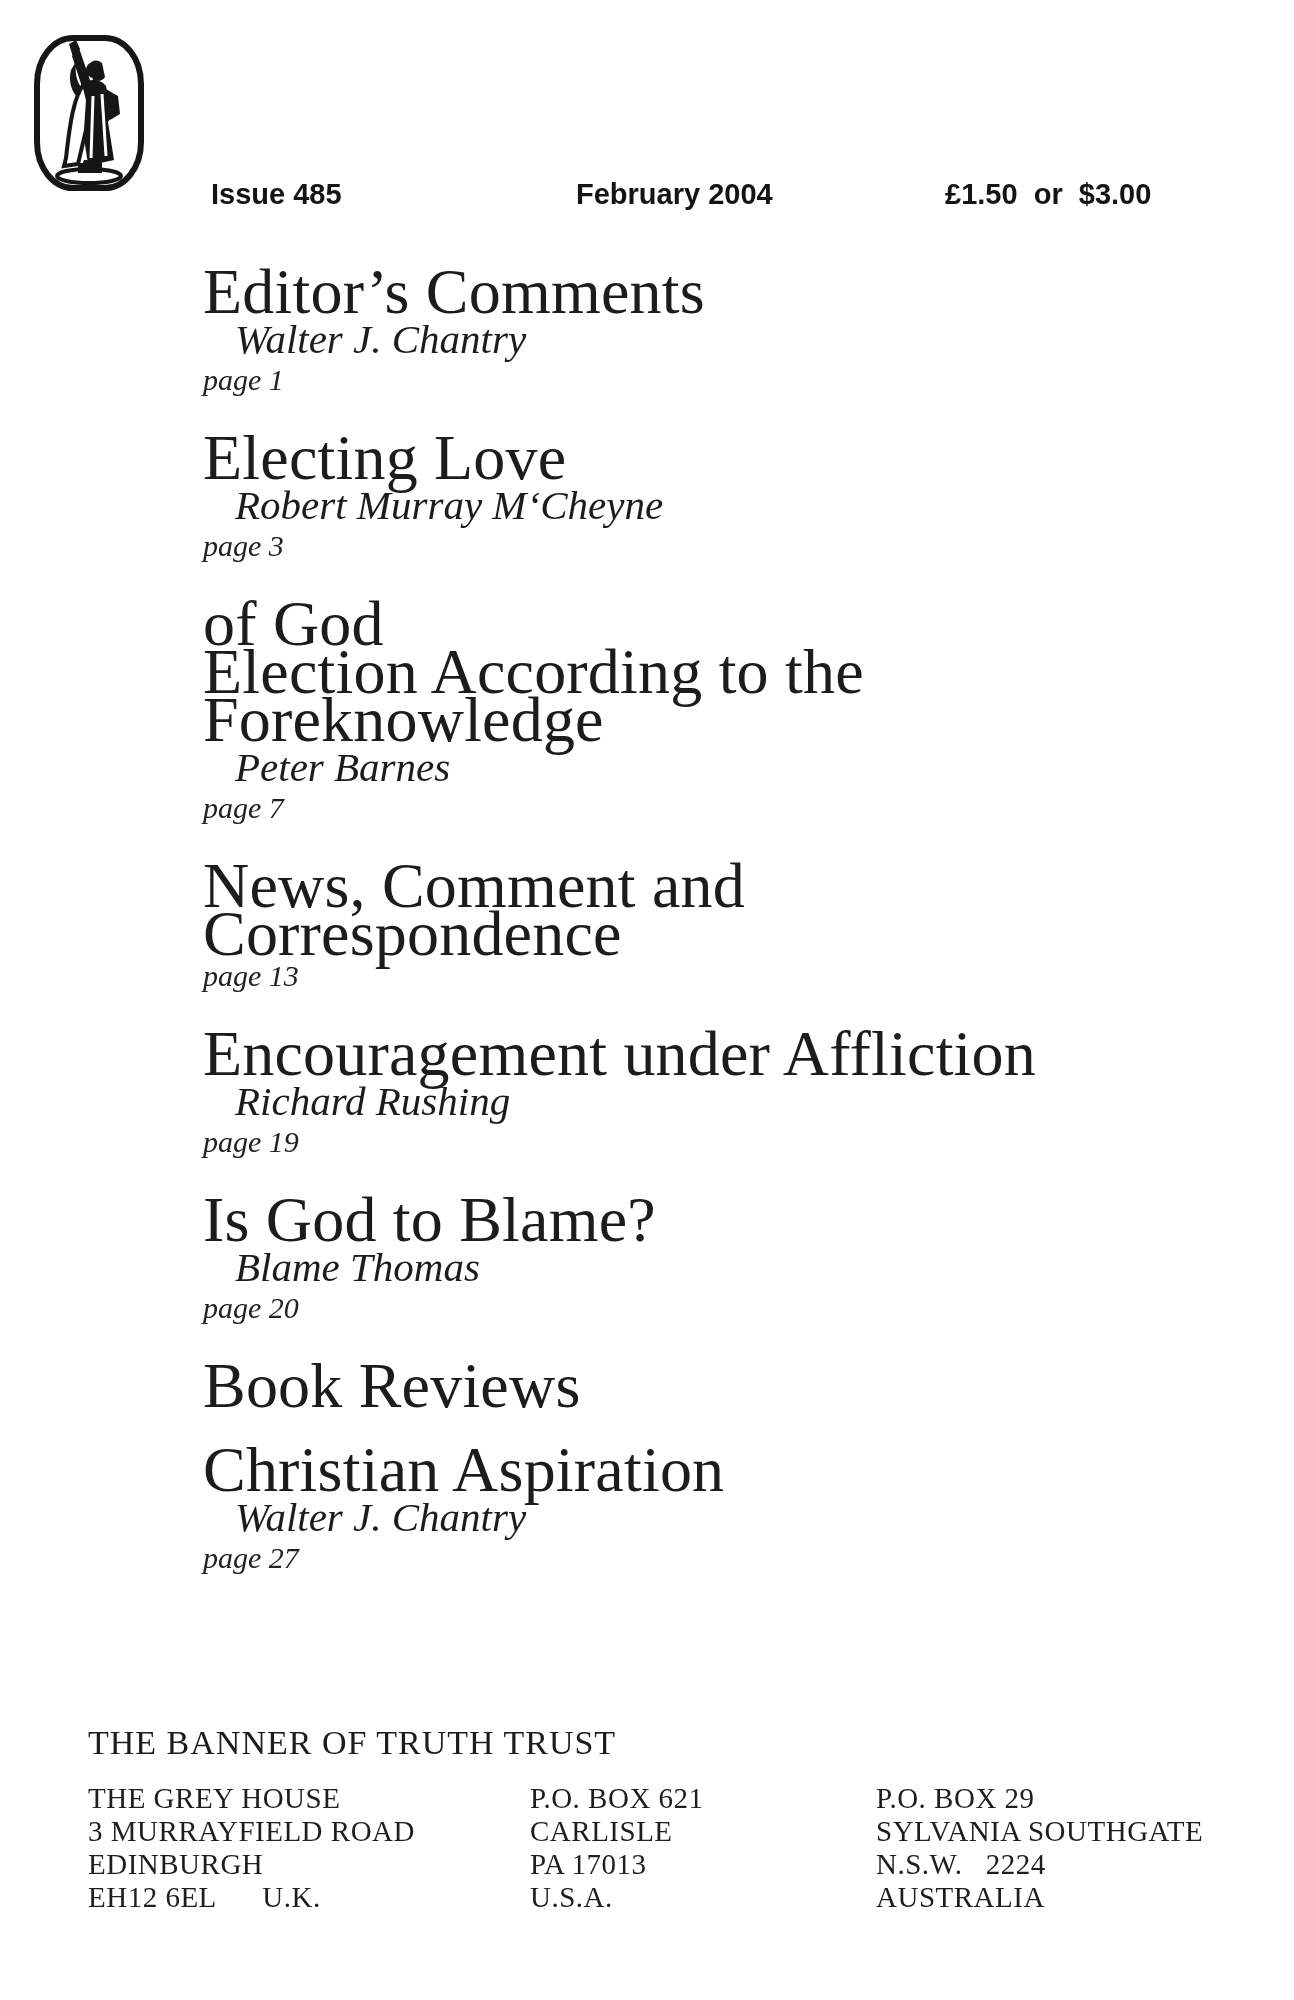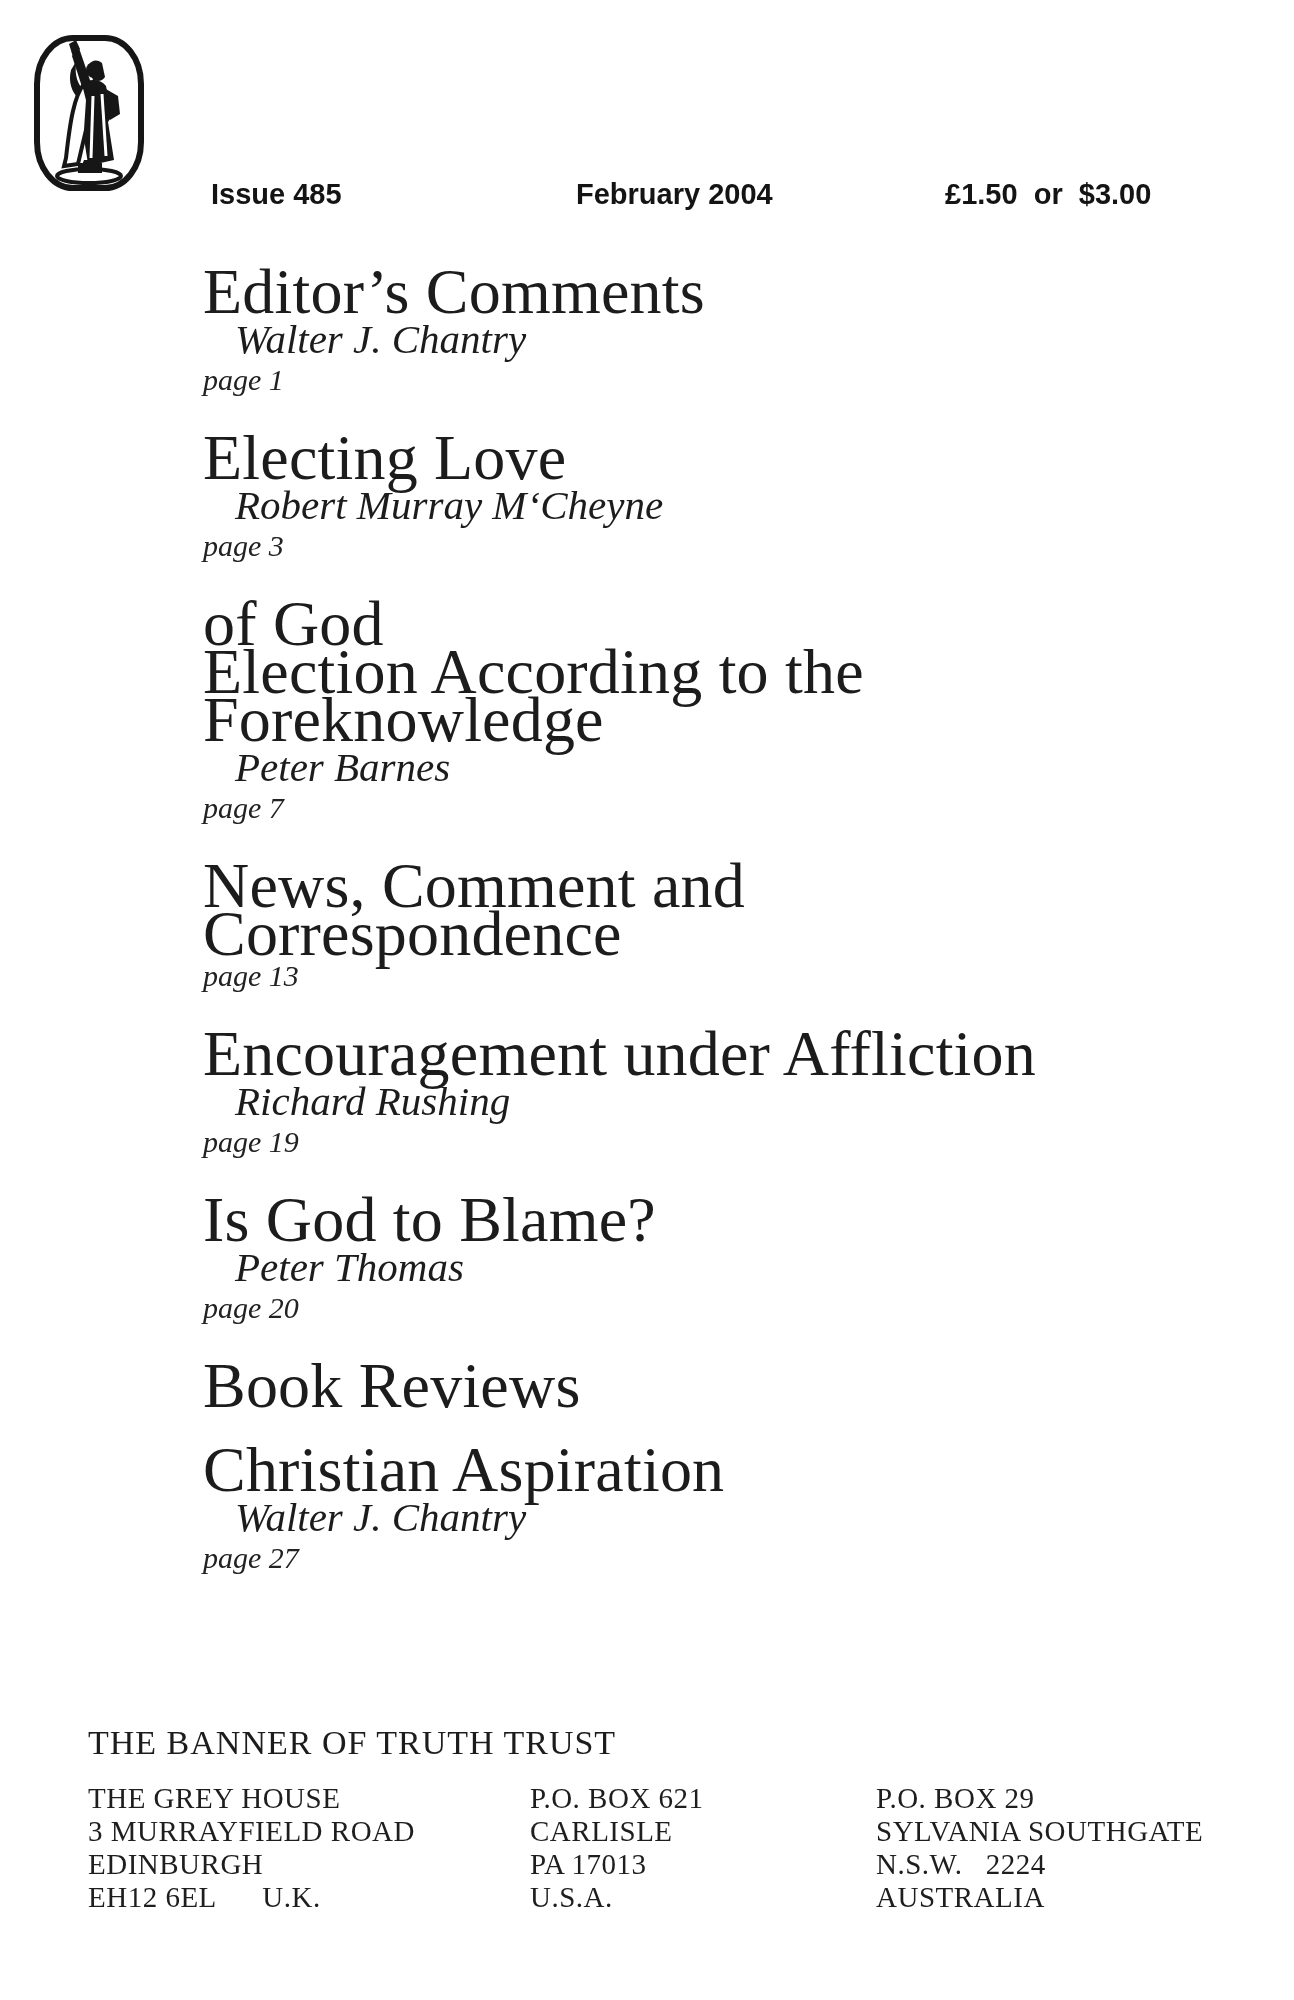--- a/index.html
+++ b/index.html
@@ -160,21 +160,21 @@
   </div>
 
   <div class="entry">
     <div class="entry-title">Encouragement under Affliction</div>
     <div class="entry-author">Richard Rushing</div>
     <div class="entry-page">page 19</div>
   </div>
 
   <div class="entry">
     <div class="entry-title">Is God to Blame?</div>
-    <div class="entry-author">Peter Thomas</div>
+    <div class="entry-author">Blame Thomas</div>
     <div class="entry-page">page 20</div>
   </div>
 
   <div class="entry">
     <div class="entry-title">Book Reviews</div>
 
   </div>
 
   <div class="entry">
     <div class="entry-title">Christian Aspiration</div>

